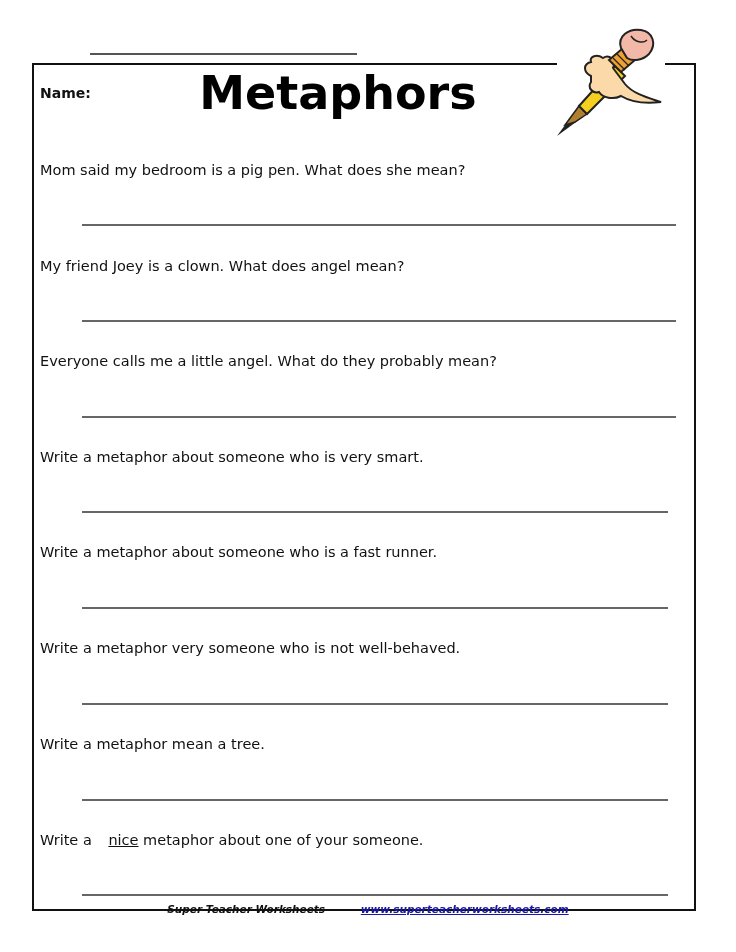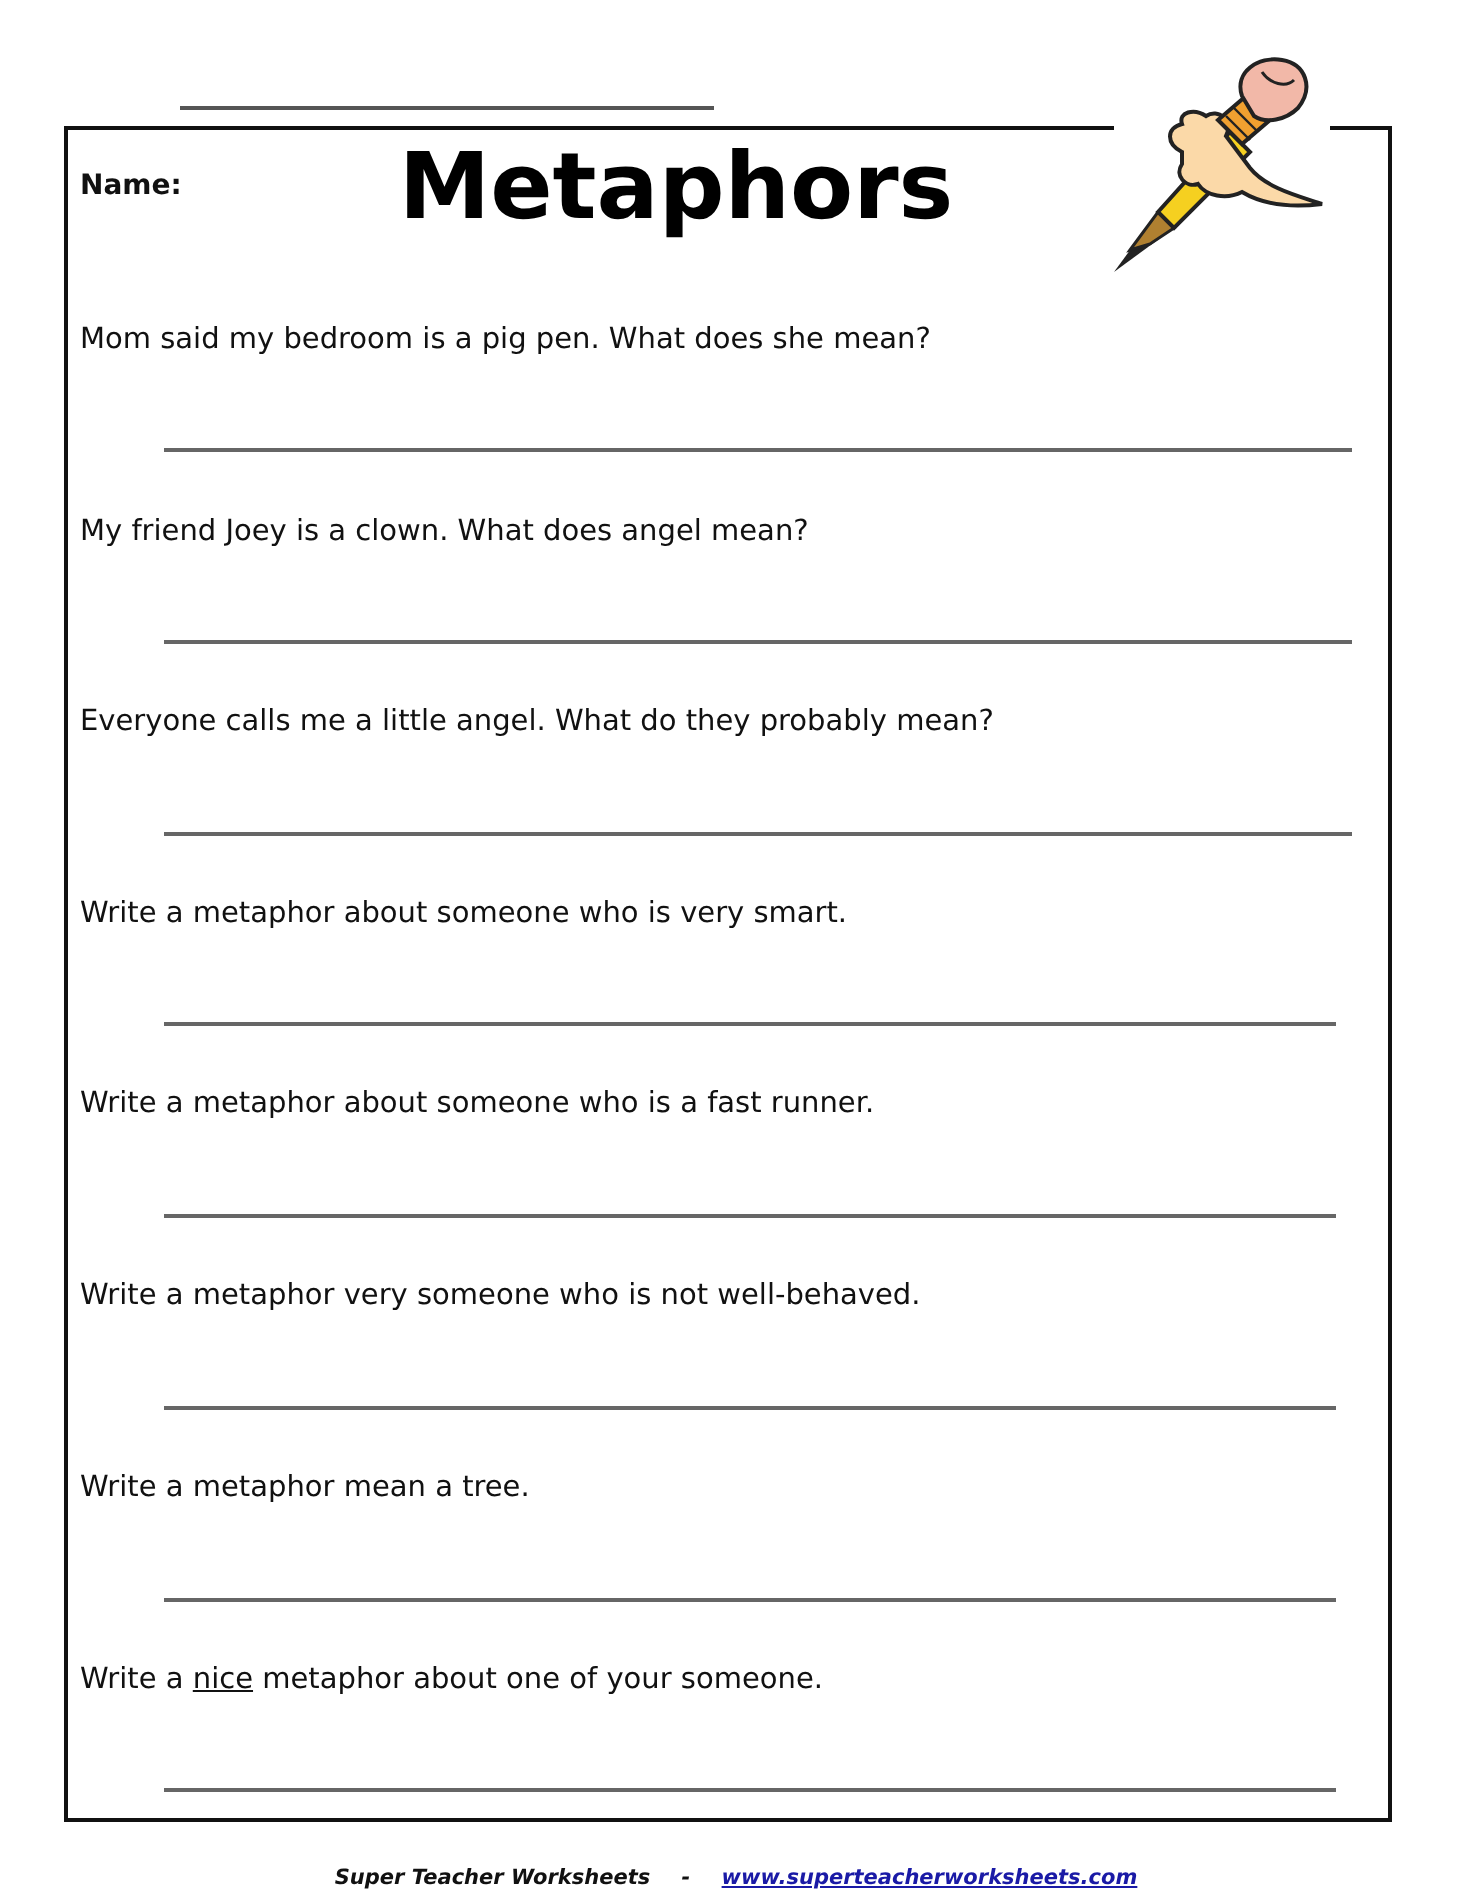--- a/index.html
+++ b/index.html
@@ -9,23 +9,23 @@
   .name-line { position: absolute; left: 90px; top: 53px; width: 267px; height: 0; border-top: 2px solid #555; }
   .frame-left { position: absolute; left: 32px; top: 63px; width: 0; height: 848px; border-left: 2px solid #111; }
   .frame-right { position: absolute; left: 694px; top: 63px; width: 0; height: 848px; border-left: 2px solid #111; }
   .frame-bottom { position: absolute; left: 32px; top: 909px; width: 664px; height: 0; border-top: 2px solid #111; }
   .frame-top-a { position: absolute; left: 32px; top: 63px; width: 525px; height: 0; border-top: 2px solid #111; }
   .frame-top-b { position: absolute; left: 665px; top: 63px; width: 31px; height: 0; border-top: 2px solid #111; }
   .title { position: absolute; left: 0; width: 676px; top: 66px; text-align: center;
            font-size: 46px; font-weight: bold; letter-spacing: 0px; color: #000; }
   .pencil { position: absolute; left: 553px; top: 26px; width: 115px; height: 112px; }
   .question { position: absolute; left: 40px; font-size: 14.5px; font-weight: normal; color: #111; white-space: nowrap; }
-  .question u { text-decoration: underline; }
+  .question u { text-decoration: underline; margin-left: 12px; }
   .answer-line { position: absolute; left: 82px; height: 0; border-top: 2px solid #666; }
-  .footer { position: absolute; left: 0; width: 736px; top: 933px; text-align: center; font-size: 10.5px;
+  .footer { position: absolute; left: 0; width: 736px; top: 903px; text-align: center; font-size: 10.5px;
             font-style: italic; font-weight: bold; color: #111; }
   .footer .sep { margin: 0 12px; }
   .footer a { color: #1a1aa6; text-decoration: underline; }
 </style>
 </head>
 <body>
 
 <div>
 
   <div class="name-row">Name:</div>

